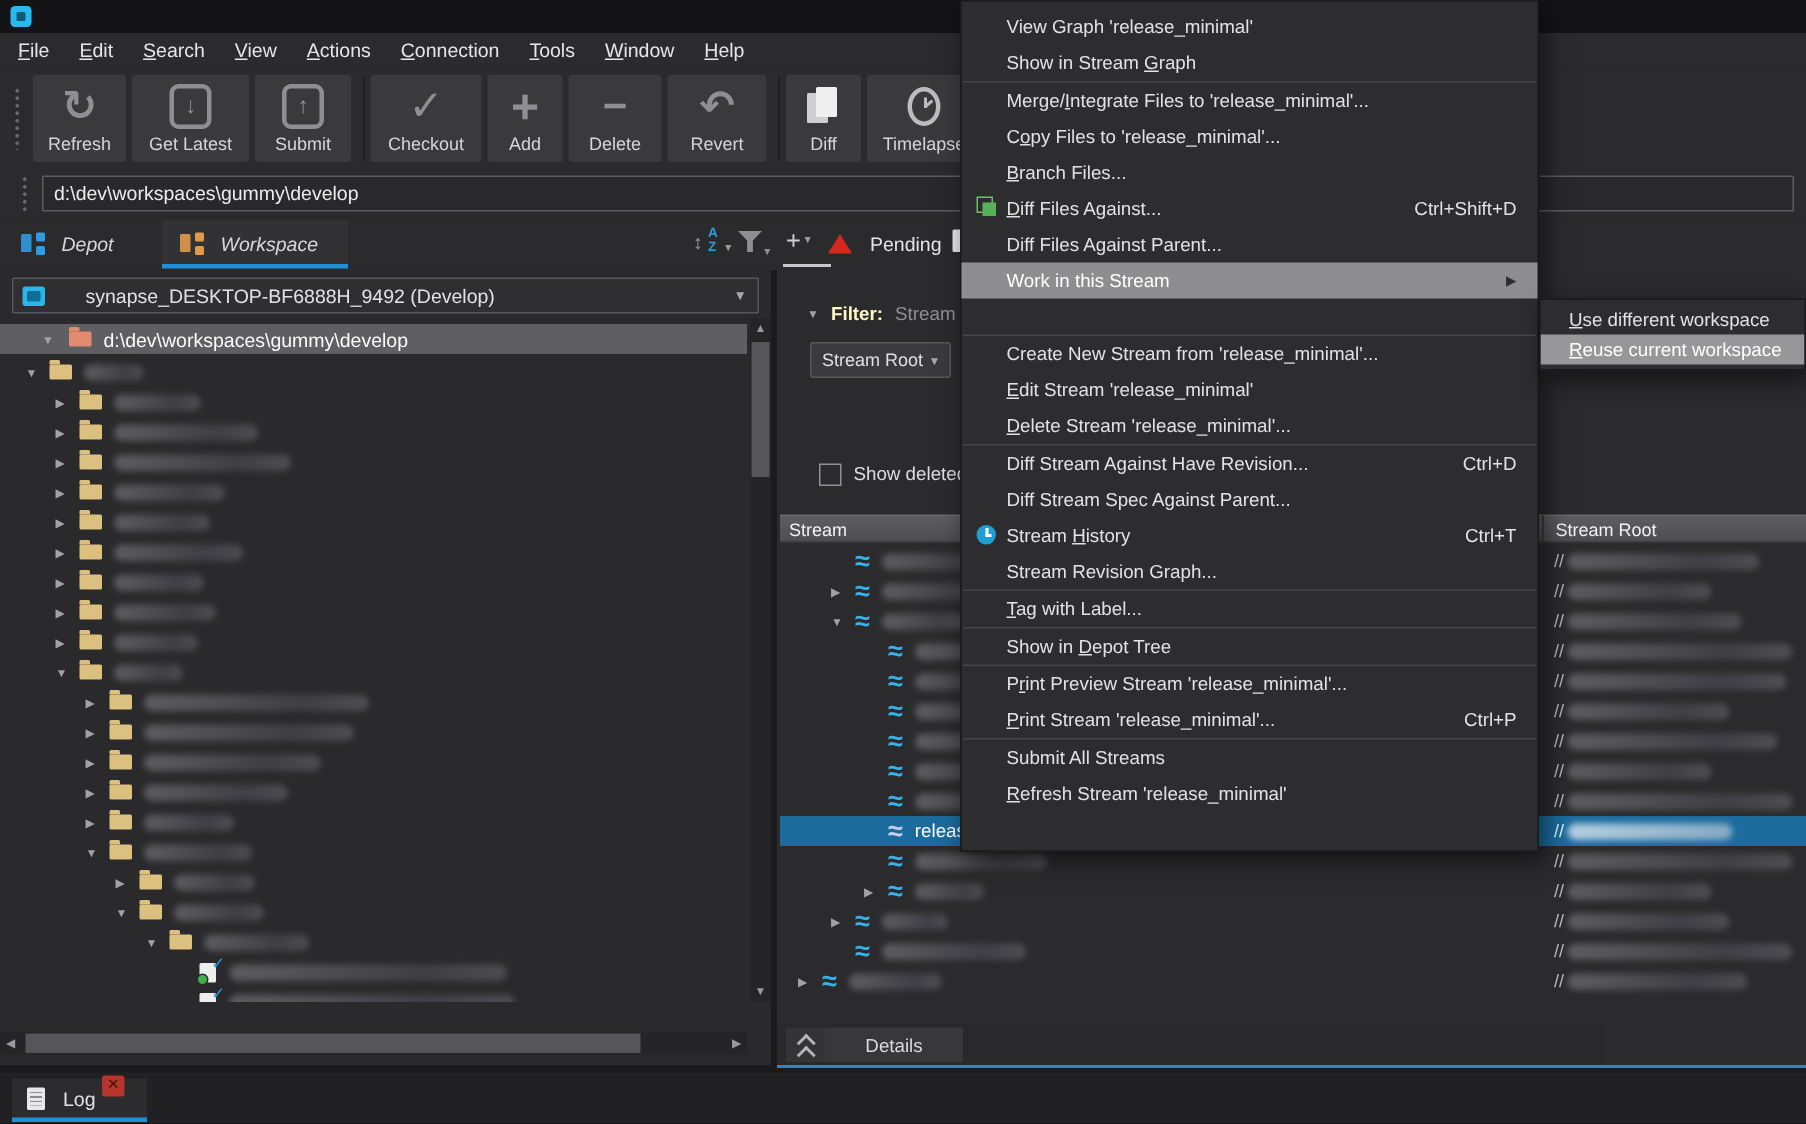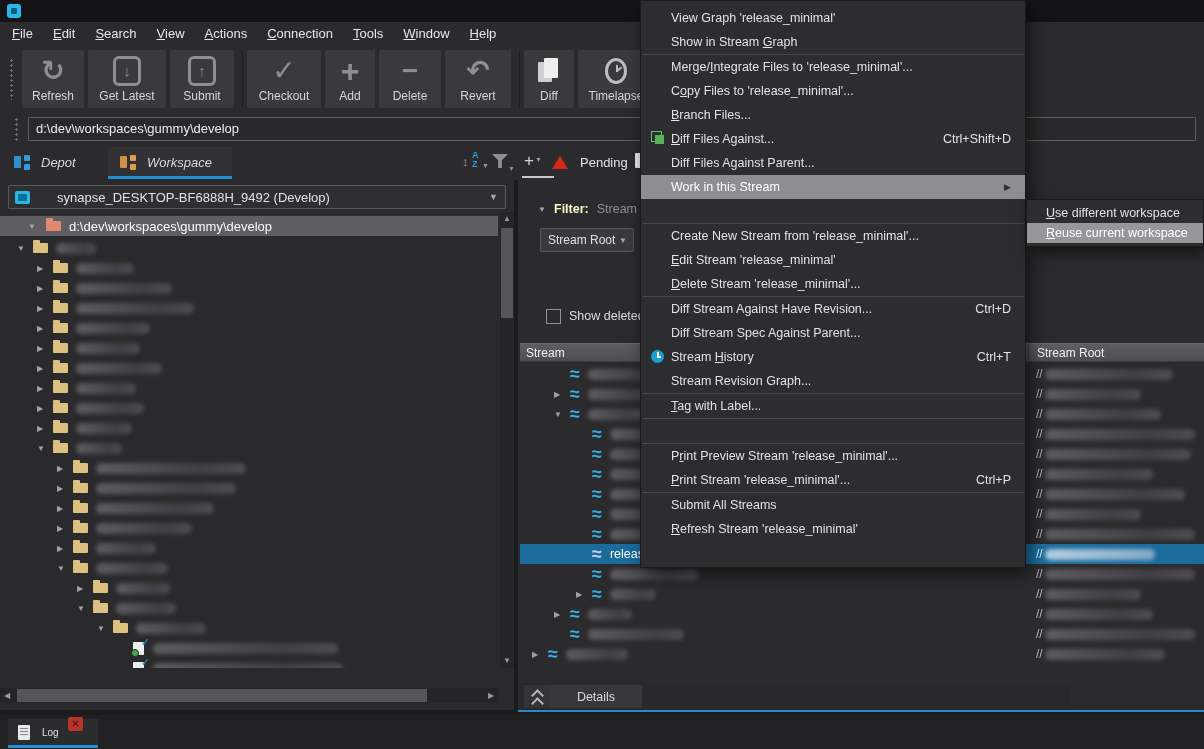--- a/index.html
+++ b/index.html
@@ -119,21 +119,21 @@
   .chev-box{position:absolute;left:6px;top:2px;width:26px;height:23px;background:#343437;display:flex;align-items:center;justify-content:center;}
   .chev{display:block;width:7px;height:7px;border-left:2px solid #b5b5b8;border-top:2px solid #b5b5b8;transform:rotate(45deg);margin:2px auto -3px;}
   .details-tab{position:absolute;left:32px;top:2px;width:92px;height:23px;background:#38383b;display:flex;align-items:center;justify-content:center;font-size:12.5px;color:#dadadc;}
   #blue-line{left:518px;top:710px;width:686px;height:2px;background:#2e86c8;}
   
   #bottom-dock{left:0;top:715px;width:1204px;height:34px;background:#212123;}
   .log-tab{position:absolute;left:8px;top:4px;width:90px;height:27px;background:#2c2c2e;display:flex;align-items:center;}
   .log-ico{position:relative;width:12px;height:15px;background:#e8e8ea;border-radius:1px;margin:0 12px 0 10px;}
   .log-ico::after{content:"";position:absolute;left:2px;top:3px;width:8px;height:9px;
     background:repeating-linear-gradient(#8a8a8e 0 1px,transparent 1px 3px);}
-  .log-tab .lab{font-size:10px;color:#e2e2e4;}
+  .log-tab .lab{font-size:13px;color:#e2e2e4;}
   .log-close{position:absolute;left:68px;top:2px;width:15px;height:14px;background:#b5342c;border-radius:2px;color:#43100c;font-size:10px;font-weight:bold;text-align:center;line-height:14px;}
   .log-underline{position:absolute;left:8px;top:30px;width:90px;height:3px;background:#1f8fd6;}
   
   #context-menu{left:640px;top:0;width:386px;height:568px;background:#2d2d2f;border:1px solid #19191b;
     box-shadow:4px 6px 16px rgba(0,0,0,.55);box-sizing:border-box;z-index:40;padding-top:5px;}
   .cm-item{display:flex;align-items:center;height:24px;padding:0 14px 0 8px;font-size:12.5px;color:#e2e2e4;}
   .cm-item .cm-ico{width:22px;flex:none;position:relative;height:16px;}
   .cm-item .cm-lab{flex:1;white-space:nowrap;}
   .cm-item .cm-sc{margin-left:20px;color:#e2e2e4;}
   .cm-item .cm-sub{width:10px;text-align:right;font-size:9px;color:#cfcfd2;}
@@ -679,20 +679,21 @@
         <span class="cm-lab">Stream Revision Graph...</span>
       </div>
       <div class="cm-sep"></div>
       <div class="cm-item">
         <span class="cm-ico"></span>
         <span class="cm-lab"><span class="mn">T</span>ag with Label...</span>
       </div>
       <div class="cm-sep"></div>
       <div class="cm-item">
         <span class="cm-ico"></span>
+        <span class="cm-lab">Show in <span class="mn">D</span>epot Tree</span>
       </div>
       <div class="cm-sep"></div>
       <div class="cm-item">
         <span class="cm-ico"></span>
         <span class="cm-lab">P<span class="mn">r</span>int Preview Stream 'release_minimal'...</span>
       </div>
       <div class="cm-item">
         <span class="cm-ico"></span>
         <span class="cm-lab"><span class="mn">P</span>rint Stream 'release_minimal'...</span>
         <span class="cm-sc">Ctrl+P</span>

